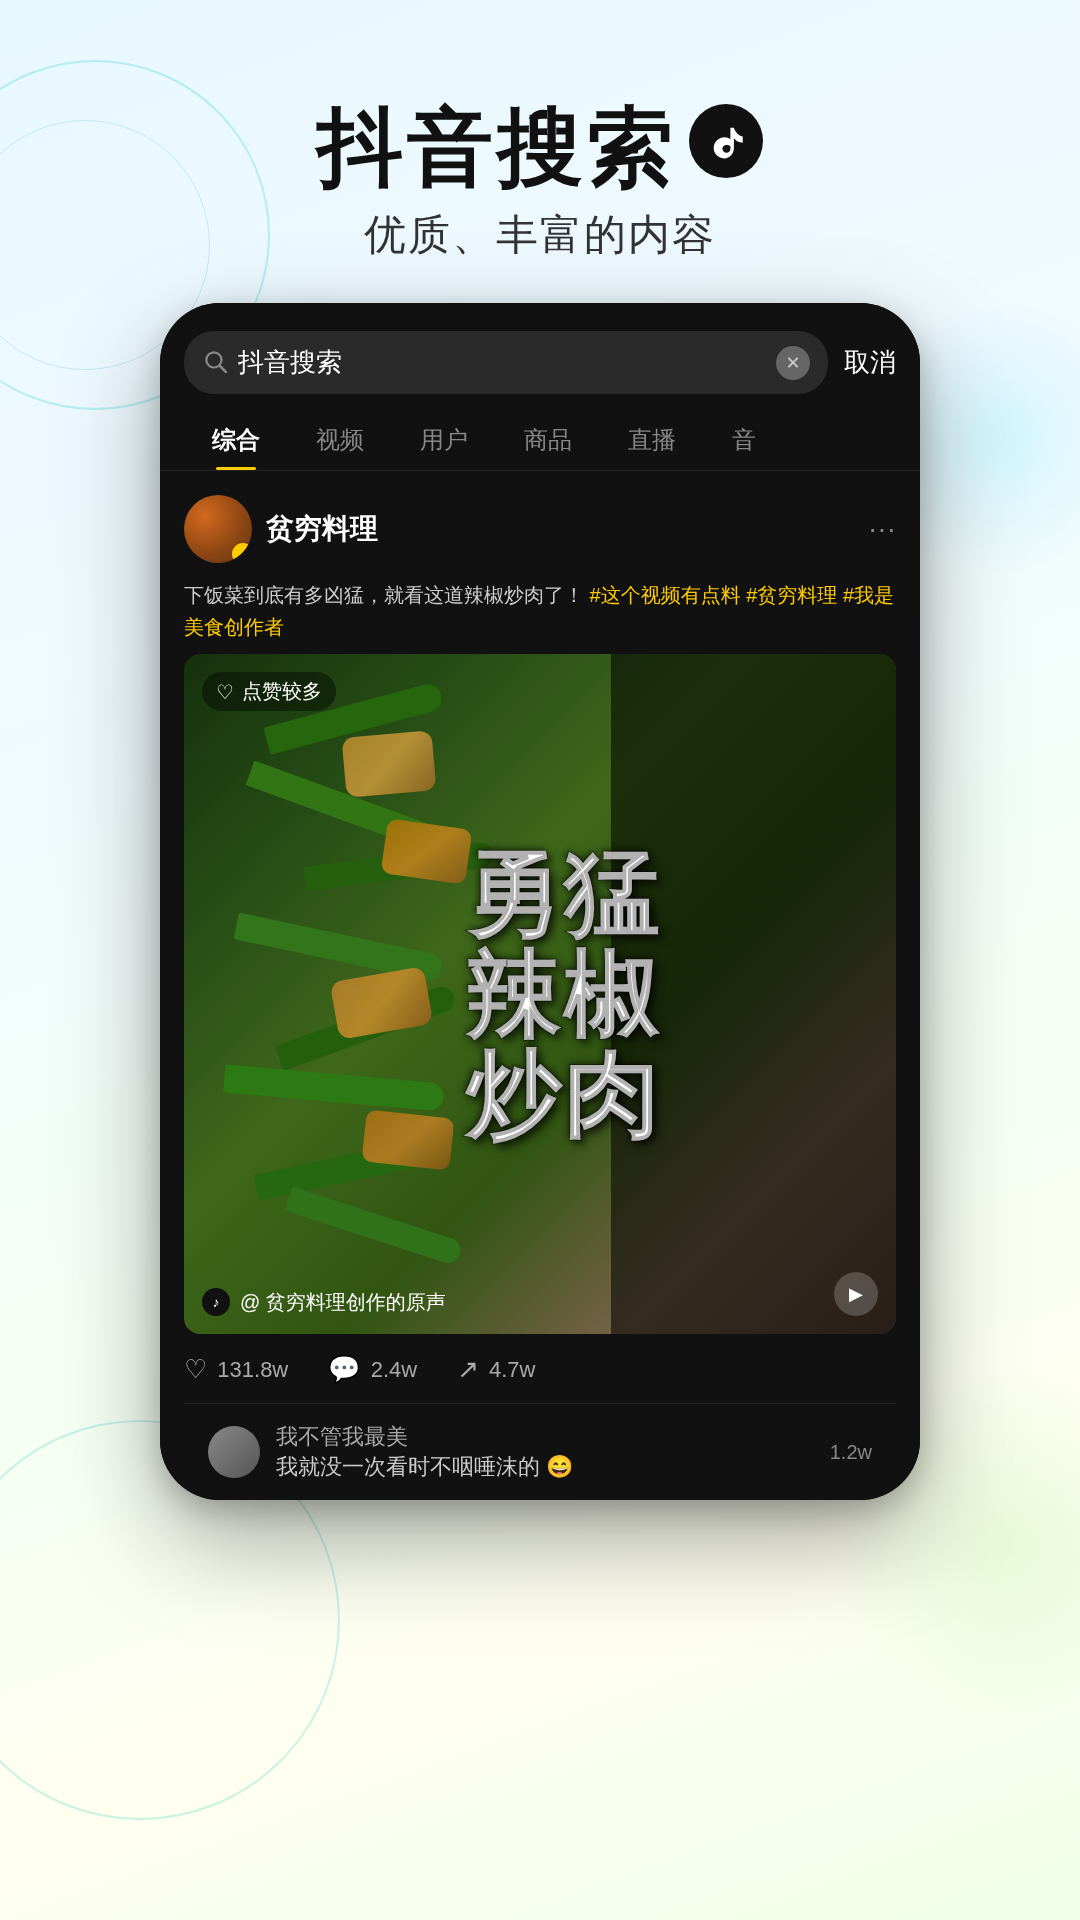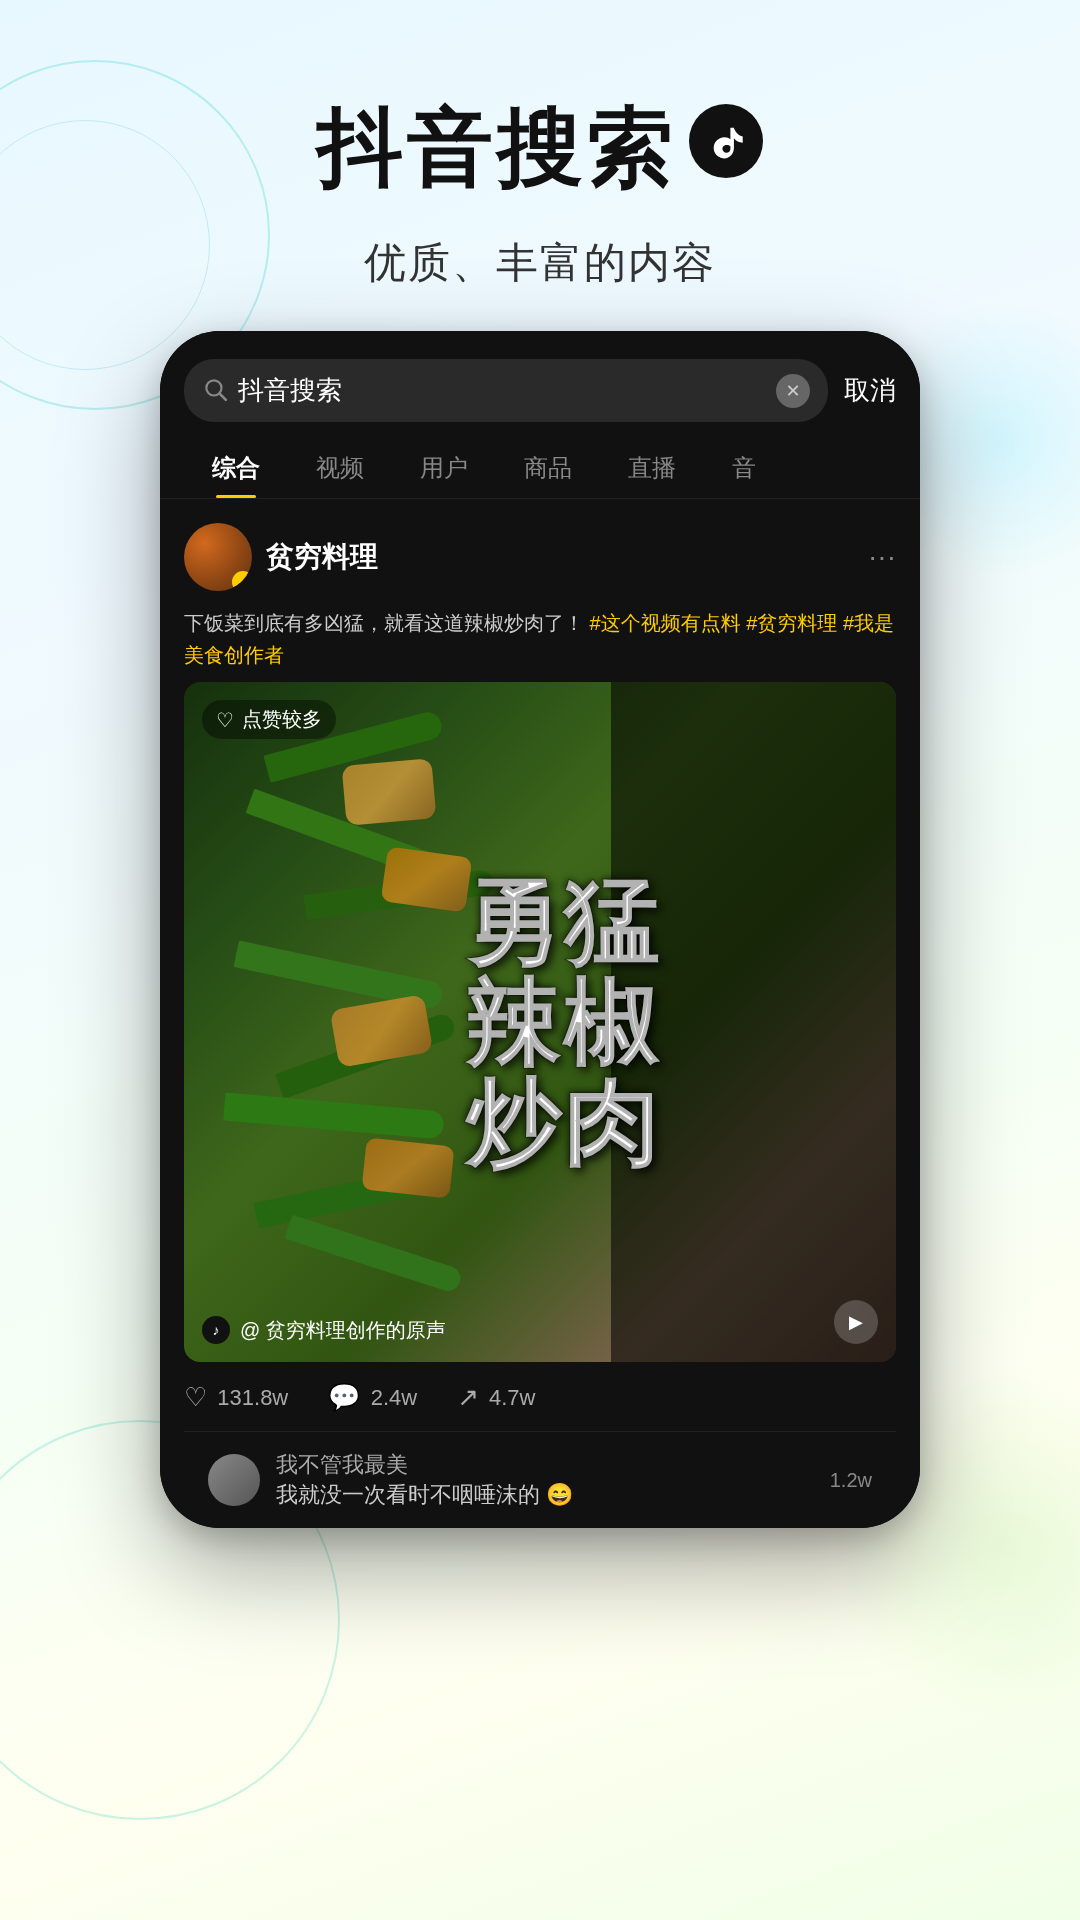--- a/index.html
+++ b/index.html
@@ -78,21 +78,21 @@
       position: relative;
       top: -8px;
     }
     .tiktok-icon-badge svg {
       width: 44px;
       height: 44px;
     }
     .sub-title {
       font-size: 42px;
       color: #333;
-      margin-top: 28px;
+      margin-top: 0;
       letter-spacing: 2px;
     }
 
     
     .phone-mockup {
       position: relative;
       z-index: 10;
       margin: 0 auto;
       width: 760px;
       background: #111;

